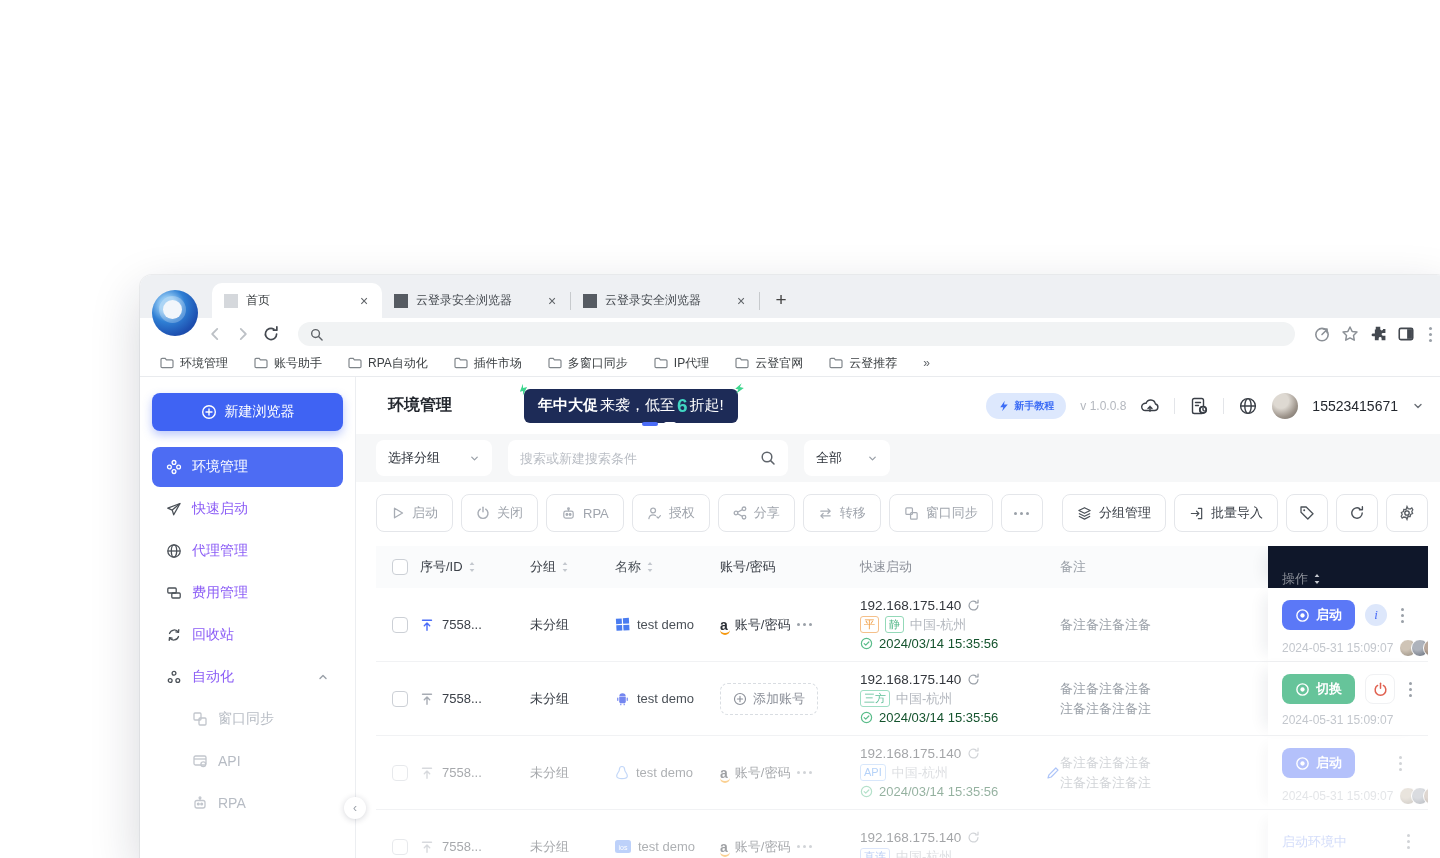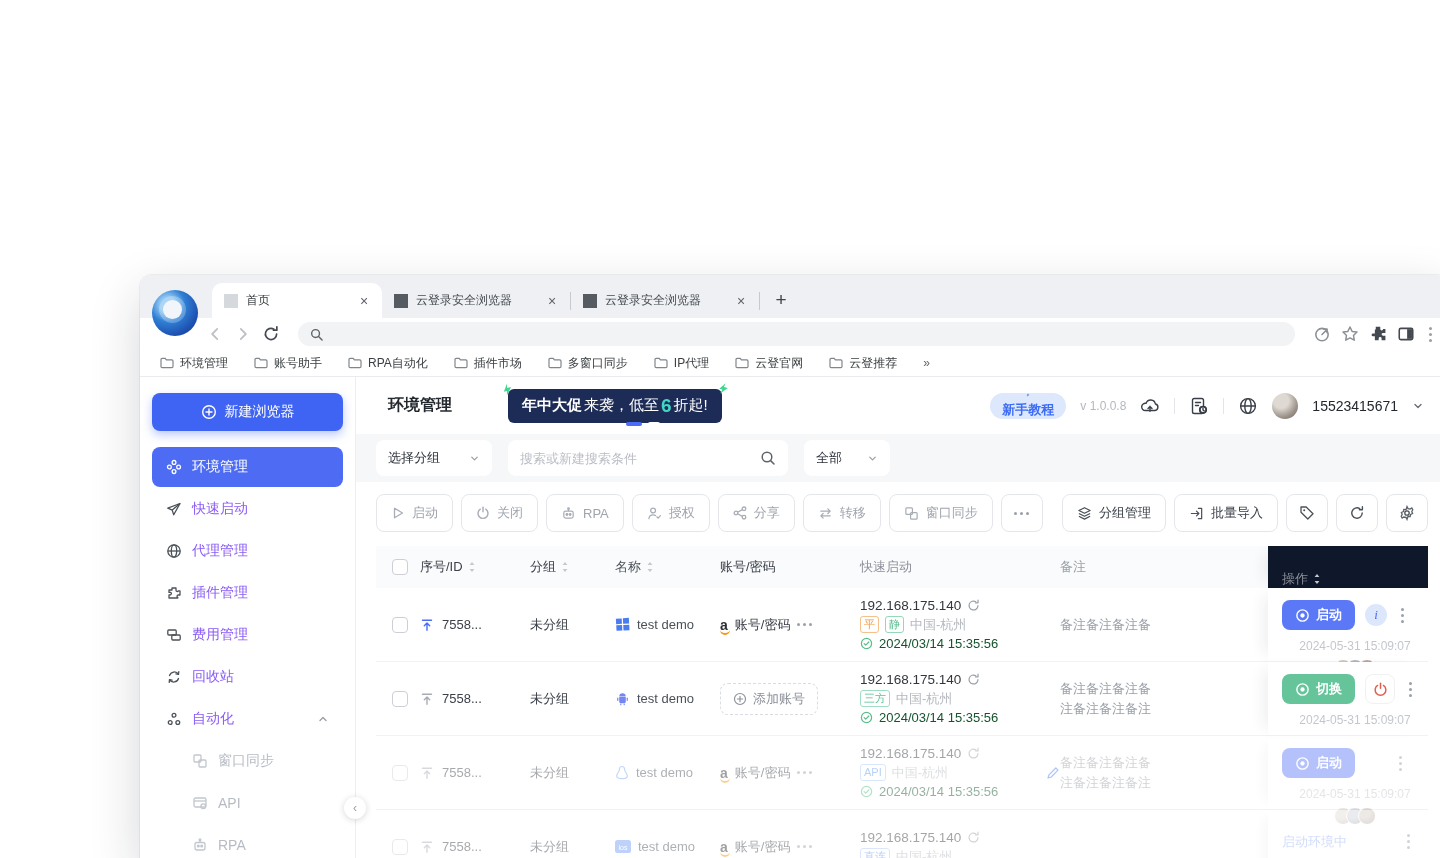--- a/index.html
+++ b/index.html
@@ -62,33 +62,33 @@
   .sitem.sub { padding-left:40px; color:#b7bcc4; }
   .sitem.sub svg { color:#c2c6cd; }
   .collapse { position:absolute; right:-11px; top:420px; width:22px; height:22px; border-radius:50%; background:#fff;
     box-shadow:0 1px 6px rgba(20,30,50,.18); color:#9aa0a8; font-size:12px; display:flex; align-items:center; justify-content:center; z-index:4; }
 
   
   .main { flex:1; display:flex; flex-direction:column; overflow:hidden; background:#fff; }
 
   .pagehead { height:57px; display:flex; align-items:center; padding:0 24px 0 32px; }
   .ptitle { font-size:16px; font-weight:bold; color:#23272e; }
-  .banner { margin-left:56px; height:34px; background:#1d2b57; border-radius:6px; display:flex; align-items:center;
+  .banner { margin-left:72px; height:34px; background:#1d2b57; border-radius:6px; display:flex; align-items:center;
     padding:0 14px; position:relative; color:#fff; font-size:15px; white-space:nowrap; }
   .banner b { font-weight:bold; margin-right:2px; }
   .banner .digit { color:#41d6c3; font-size:19px; font-weight:bold; margin:0 2px; }
   .bolt { position:absolute; }
   .bolt.b1 { left:-7px; top:-6px; transform:rotate(-14deg); }
   .bolt.b2 { right:-8px; top:-7px; transform:rotate(14deg); }
   .udash { position:absolute; bottom:-3px; height:4px; border-radius:2px; }
   .udash.u1 { left:118px; width:16px; background:#4a6cf7; }
   .udash.u2 { left:140px; width:12px; background:#fff; }
   .hright { margin-left:auto; display:flex; align-items:center; gap:14px; }
-  .tut { height:26px; background:#dde8fd; color:#3c6cf5; border-radius:13px; font-size:13px; font-weight:bold;
-    display:flex; align-items:center; gap:4px; padding:0 12px; border:none; font-family:inherit;flex-direction:column; }
+  .tut { height:26px; background:#dde8fd; color:#3c6cf5; border-radius:13px; font-size:10px; font-weight:bold;
+    display:flex; align-items:center; gap:4px; padding:0 12px; border:none; font-family:inherit; }
   .ver { font-size:12px; color:#b4b8bf; }
   .hic { width:20px; height:20px; color:#3a3f47; }
   .hdiv { width:1px; height:16px; background:#e3e5e9; }
   .uavatar { width:26px; height:26px; border-radius:50%;
     background:radial-gradient(circle at 35% 30%, #ded9d2 0 30%, #9d948b 65%, #6b655f 100%); }
   .uname { font-size:14px; color:#23272e; }
 
   .filterrow { height:48px; background:#f6f7f8; display:flex; align-items:center; gap:16px; padding:0 20px; flex:none; }
   .sel { height:36px; background:#fff; border-radius:8px; display:flex; align-items:center; font-size:13px; color:#2d323a;
     padding:0 12px; }
@@ -152,21 +152,21 @@
 
   .actline { display:flex; align-items:center; gap:10px; }
   .btn-act { height:30px; border:none; border-radius:8px; color:#fff; font-size:13px; font-weight:bold;
     display:flex; align-items:center; gap:6px; padding:0 13px; font-family:inherit; }
   .btn-act.blue { background:#5b78f7; }
   .btn-act.green { background:#66c49a; }
   .infochip { width:22px; height:22px; border-radius:50%; background:#dde7fb; color:#4a6cf7; font-style:italic;
     font-family:"Liberation Serif","DejaVu Serif",serif; font-size:13px; display:flex; align-items:center; justify-content:center; }
   .pwrbtn { width:30px; height:30px; border:1px solid #f0f1f3; border-radius:8px; background:#fff;
     display:flex; align-items:center; justify-content:center; }
-  .actmeta { margin-top:9px; display:flex; align-items:center; gap:6px; font-size:12px; color:#c3c7cd; white-space:nowrap;flex-direction:column; }
+  .actmeta { margin-top:9px; display:flex; align-items:center; gap:6px; font-size:12px; color:#c3c7cd; white-space:nowrap; }
   .avs { display:flex; }
   .av { width:18px; height:18px; border-radius:50%; border:1.5px solid #fff; margin-left:-6px; }
   .av:first-child { margin-left:0; }
   .av.a1 { background:radial-gradient(circle at 35% 30%, #cfc4b6 0 35%, #8f8679 100%); }
   .av.a2 { background:radial-gradient(circle at 35% 30%, #aeb3bc 0 35%, #5f6672 100%); }
   .av.a3 { background:radial-gradient(circle at 35% 30%, #b9a79a 0 35%, #6e5f55 100%); }
   .status { color:#9fb4f5; font-size:13px; }
   .row4 .col-act { padding-top:20px; }
   .row4 .actline { justify-content:space-between; padding-right:14px; }
 </style>
@@ -315,26 +315,20 @@
       </div>
       <div class="sitem">
         <svg width="16" height="16" viewBox="0 0 16 16" fill="none" stroke="currentColor" stroke-width="1.3">
             <circle cx="8" cy="8" r="6.2"></circle>
             <ellipse cx="8" cy="8" rx="2.7" ry="6.2"></ellipse>
             <path d="M1.8 8h12.4"></path>
           </svg>
         <span>代理管理</span>
       </div>
       <div class="sitem">
-        <svg width="16" height="16" viewBox="0 0 16 16" fill="none" stroke="currentColor" stroke-width="1.3" stroke-linejoin="round">
-            <path d="M6 3h4v2.2a1.3 1.3 0 0 0 2.4.7H14V10h-2.2a1.3 1.3 0 0 0 0 2.4V13H3V9.8h1.6a1.3 1.3 0 0 0 0-2.4H3V5h3z"></path>
-          </svg>
-        <span>插件管理</span>
-      </div>
-      <div class="sitem">
         <svg width="16" height="16" viewBox="0 0 16 16" fill="none" stroke="currentColor" stroke-width="1.3">
             <rect x="1.8" y="3" width="8.4" height="5" rx="1"></rect>
             <rect x="5.8" y="8" width="8.4" height="5" rx="1"></rect>
           </svg>
         <span>费用管理</span>
       </div>
       <div class="sitem">
         <svg width="16" height="16" viewBox="0 0 16 16" fill="none" stroke="currentColor" stroke-width="1.3" stroke-linecap="round">
             <path d="M3.5 6.5a5 5 0 0 1 9-1.2"></path>
             <path d="M12.8 2.6l-.3 2.7-2.6-.4" stroke-linejoin="round"></path>

